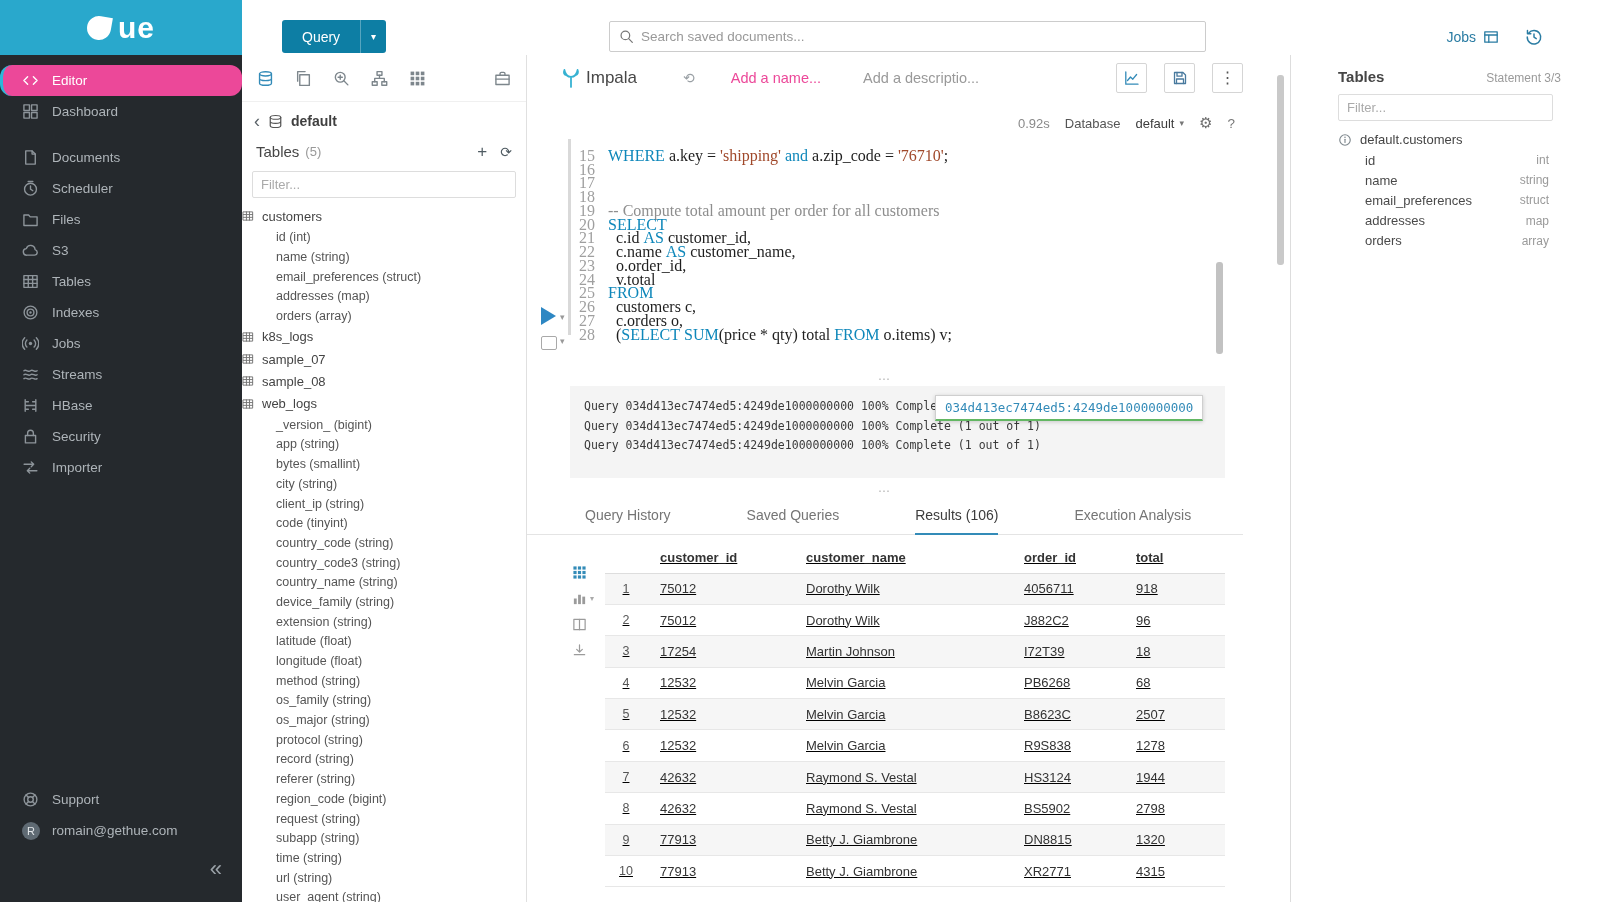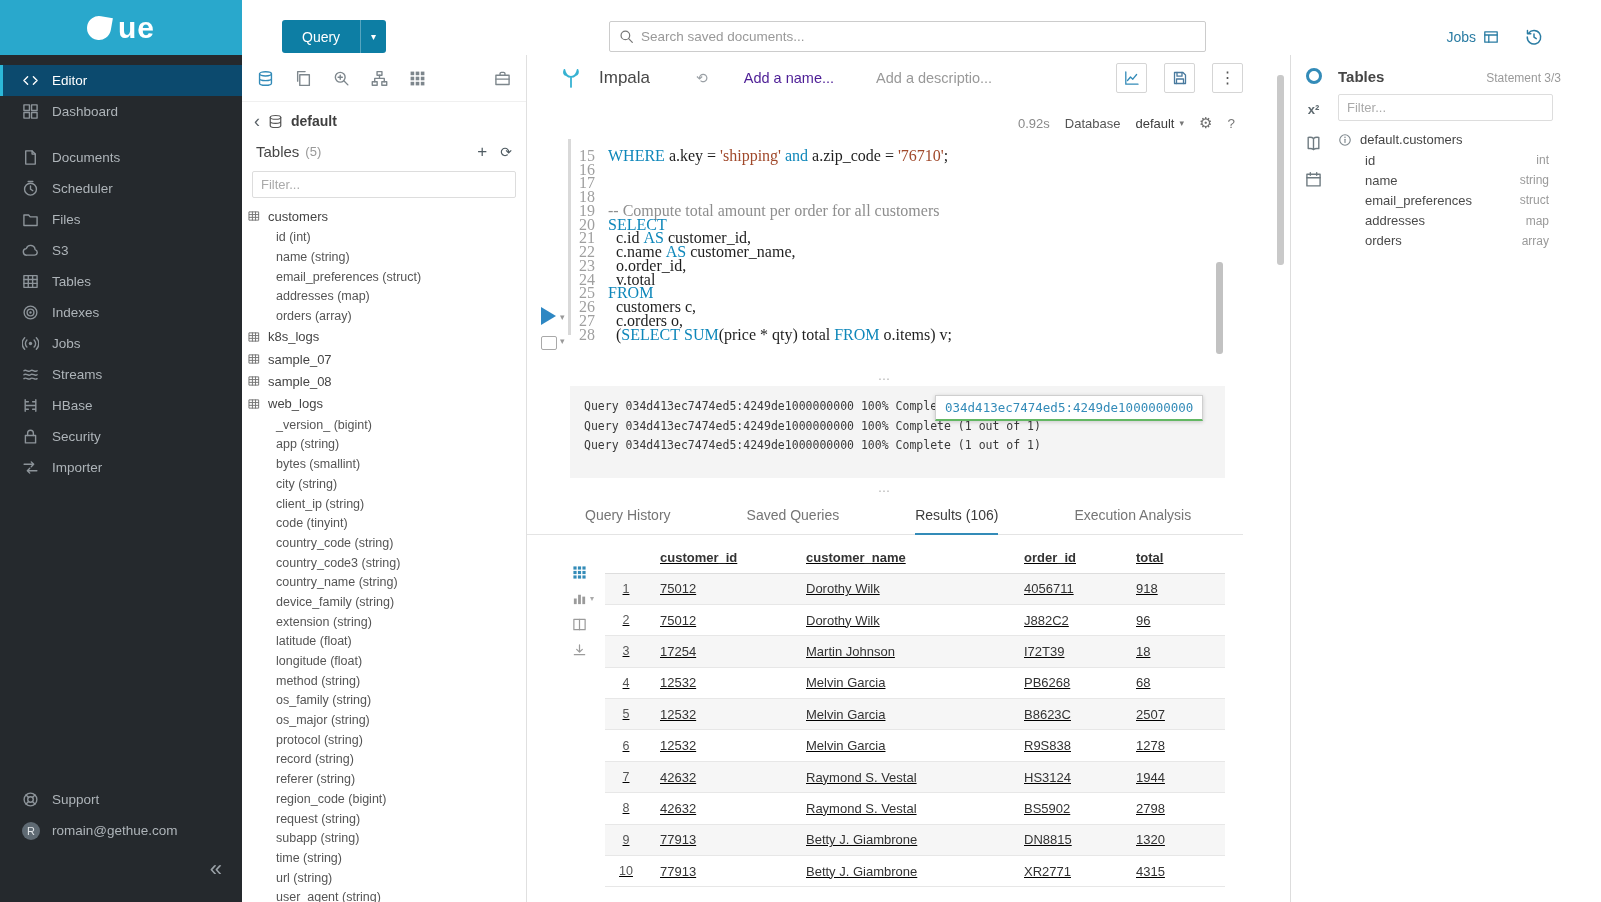--- a/index.html
+++ b/index.html
@@ -12,21 +12,21 @@
 svg .f{fill:currentColor;stroke:none;}
 
 
 .sidebar{position:absolute;left:0;top:0;width:242px;height:100%;background:#25292d;}
 .logo{height:55px;background:#29a8cc;display:flex;align-items:center;justify-content:center;cursor:pointer;}
 .drop{width:24px;height:24px;background:#fff;border-radius:50% 0 50% 50%;transform:rotate(10deg);margin-right:7px;}
 .logo-text{color:#fff;font-size:30px;font-weight:bold;letter-spacing:1px;line-height:1;}
 .sb-nav{padding-top:10px;}
 .sb-item{height:31px;display:flex;align-items:center;padding-left:19px;border-left:3px solid transparent;color:#aeb4b9;font-size:13.5px;cursor:pointer;}
 .sb-item.gap{margin-top:15px;}
-.sb-item.active{background:#0c4a6e;border-left-color:#2cb8d9;color:#fff;}
+.sb-item.active{background:#ec4899;border-left-color:#2cb8d9;color:#fff;border-radius:12px;}
 .sb-item .icon{width:17px;height:17px;margin-right:13px;color:#8d949a;flex:none;}
 .sb-item.active .icon{color:#fff;}
 .sb-footer{position:absolute;left:0;bottom:56px;width:100%;}
 .avatar{width:18px;height:18px;border-radius:50%;background:#5f6a73;color:#e2e6e9;font-size:11px;display:flex;align-items:center;justify-content:center;margin-right:12px;flex:none;}
 .collapse{position:absolute;right:20px;bottom:22px;color:#9aa1a7;font-size:22px;cursor:pointer;line-height:1;}
 
 
 .topbar{position:absolute;left:242px;top:9px;width:1359px;height:55px;background:#fff;border-bottom:1px solid #e4e4e4;}
 .query-btn{position:absolute;left:40px;top:11px;height:33px;display:flex;background:#0d7ea4;border-radius:3px;overflow:hidden;cursor:pointer;color:#fff;}
 .query-main{padding:0 20px;display:flex;align-items:center;font-size:14px;}
@@ -54,31 +54,31 @@
 .la-tables-title{font-size:15px;color:#464646;}
 .la-tables-count{font-size:13px;color:#999;margin-left:6px;}
 .la-actions{margin-left:auto;display:flex;align-items:center;gap:13px;color:#4f5b62;}
 .la-actions .plus{font-size:17px;line-height:1;cursor:pointer;}
 .la-actions .refresh{font-size:14px;line-height:1;cursor:pointer;}
 .la-filter{padding:7px 10px 3px;}
 .la-filter input,.ra-filter input{height:27px;border:1px solid #ddd;border-radius:2px;padding:0 8px;font-size:13px;color:#444;font-family:inherit;outline:none;}
 .la-filter input{width:100%;}
 .la-filter input::placeholder,.ra-filter input::placeholder{color:#aaa;}
 .la-tree{padding-top:4px;}
-.tree-table{height:22.3px;display:flex;align-items:center;padding-left:6px;gap:8px;font-size:13px;color:#444;cursor:pointer;}
+.tree-table{height:22.3px;display:flex;align-items:center;padding-left:0;gap:8px;font-size:13px;color:#444;cursor:pointer;}
 .tree-table .icon{width:12px;height:12px;color:#767676;flex:none;}
 .tree-col{height:19.7px;display:flex;align-items:center;padding-left:34px;font-size:12.5px;color:#555;cursor:pointer;}
 
 
 .main{position:absolute;left:527px;top:55px;width:763px;bottom:0;background:#fff;}
 .snippet-header{position:absolute;left:0;top:0;right:0;height:45px;display:flex;align-items:center;padding-left:33px;}
 .impala-icon{width:22px;height:22px;color:#36b2d2;flex:none;}
-.snippet-type{font-size:17px;color:#484848;margin-left:17px;}
+.snippet-type{font-size:17px;color:#484848;margin-left:4px;}
 .session-refresh{margin-left:46px;font-size:14px;color:#9aa0a5;cursor:pointer;}
-.snippet-name{margin-left:36px;font-size:14.5px;color:#4c1d95;cursor:text;}
+.snippet-name{margin-left:36px;font-size:14.5px;color:#ec4899;cursor:text;}
 .snippet-desc{margin-left:42px;font-size:14.5px;color:#999;cursor:text;}
 .header-actions{margin-left:auto;margin-right:47px;display:flex;gap:17px;}
 .hbtn{width:31px;height:30px;border:1px solid #d5d5d5;border-radius:2px;display:flex;align-items:center;justify-content:center;cursor:pointer;background:#fff;}
 .hbtn .icon{width:16px;height:16px;}
 .chart-i{color:#338bb8;}
 .save-i{color:#497a9e;}
 .kebab{font-size:16px;color:#555;line-height:1;}
 .settings-row{position:absolute;top:56px;right:55px;height:24px;display:flex;align-items:center;gap:15px;}
 .duration{font-size:13px;color:#8a8a8a;}
 .db-label{font-size:13px;color:#555;}
@@ -698,36 +698,20 @@
               <td>4315</td>
             </tr>
           </tbody>
       </table>
     </div>
 
     <div class="page-scroll"></div>
   </main>
 
   <aside class="right-assist">
-    <div class="ra-strip">
-      <span class="ring-icon"></span>
-      <span class="x2">x²</span>
-      <span class="icon">
-          <svg viewBox="0 0 16 16">
-            <path class="s" d="M8 3.2C6.9 2.2 5 2 3 2.3v10.5c2-.3 3.9-.1 5 .9 1.1-1 3-1.2 5-.9V2.3c-2-.3-3.9-.1-5 .9z"></path>
-            <path class="s" d="M8 3.2v10.5"></path>
-          </svg>
-        </span>
-      <span class="icon">
-          <svg viewBox="0 0 16 16">
-            <rect class="s" x="1.8" y="3" width="12.4" height="11"></rect>
-            <path class="s" d="M1.8 6.4h12.4M5 1.5V4M11 1.5V4"></path>
-          </svg>
-        </span>
-    </div>
     <div class="ra-panel">
       <div class="ra-header">
         <span class="ra-title">Tables</span>
         <span class="ra-statement">Statement 3/3</span>
       </div>
       <div class="ra-filter">
         <input placeholder="Filter..." style="">
       </div>
       <div class="ra-table-row">
         <span class="icon info-icon">

